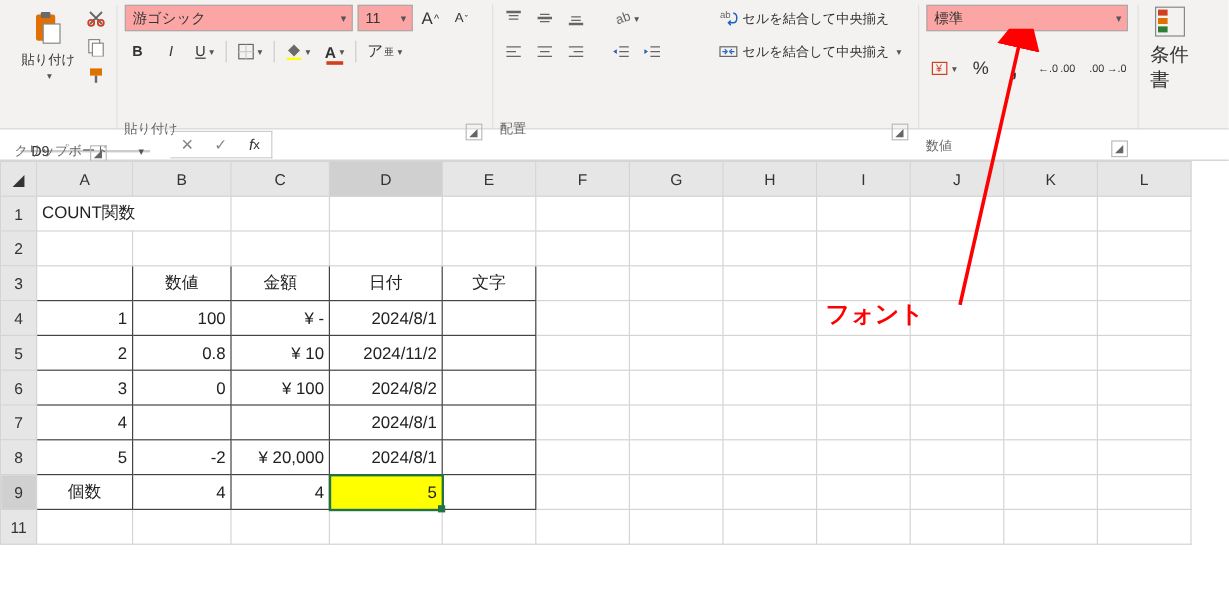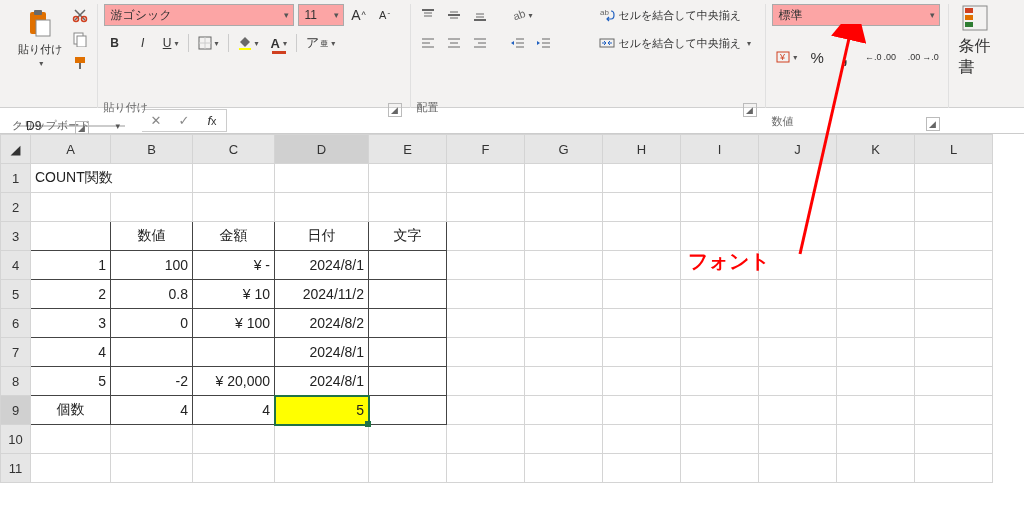--- a/index.html
+++ b/index.html
@@ -525,35 +525,20 @@
           <td class="bordered"></td>
           <td></td>
           <td></td>
           <td></td>
           <td></td>
           <td></td>
           <td></td>
           <td></td>
         </tr>
     <tr>
-          <th class="row-h">10</th>
-          <td></td>
-          <td></td>
-          <td></td>
-          <td></td>
-          <td></td>
-          <td></td>
-          <td></td>
-          <td></td>
-          <td></td>
-          <td></td>
-          <td></td>
-          <td></td>
-        </tr>
-    <tr>
           <th class="row-h">11</th>
           <td></td>
           <td></td>
           <td></td>
           <td></td>
           <td></td>
           <td></td>
           <td></td>
           <td></td>
           <td></td>

